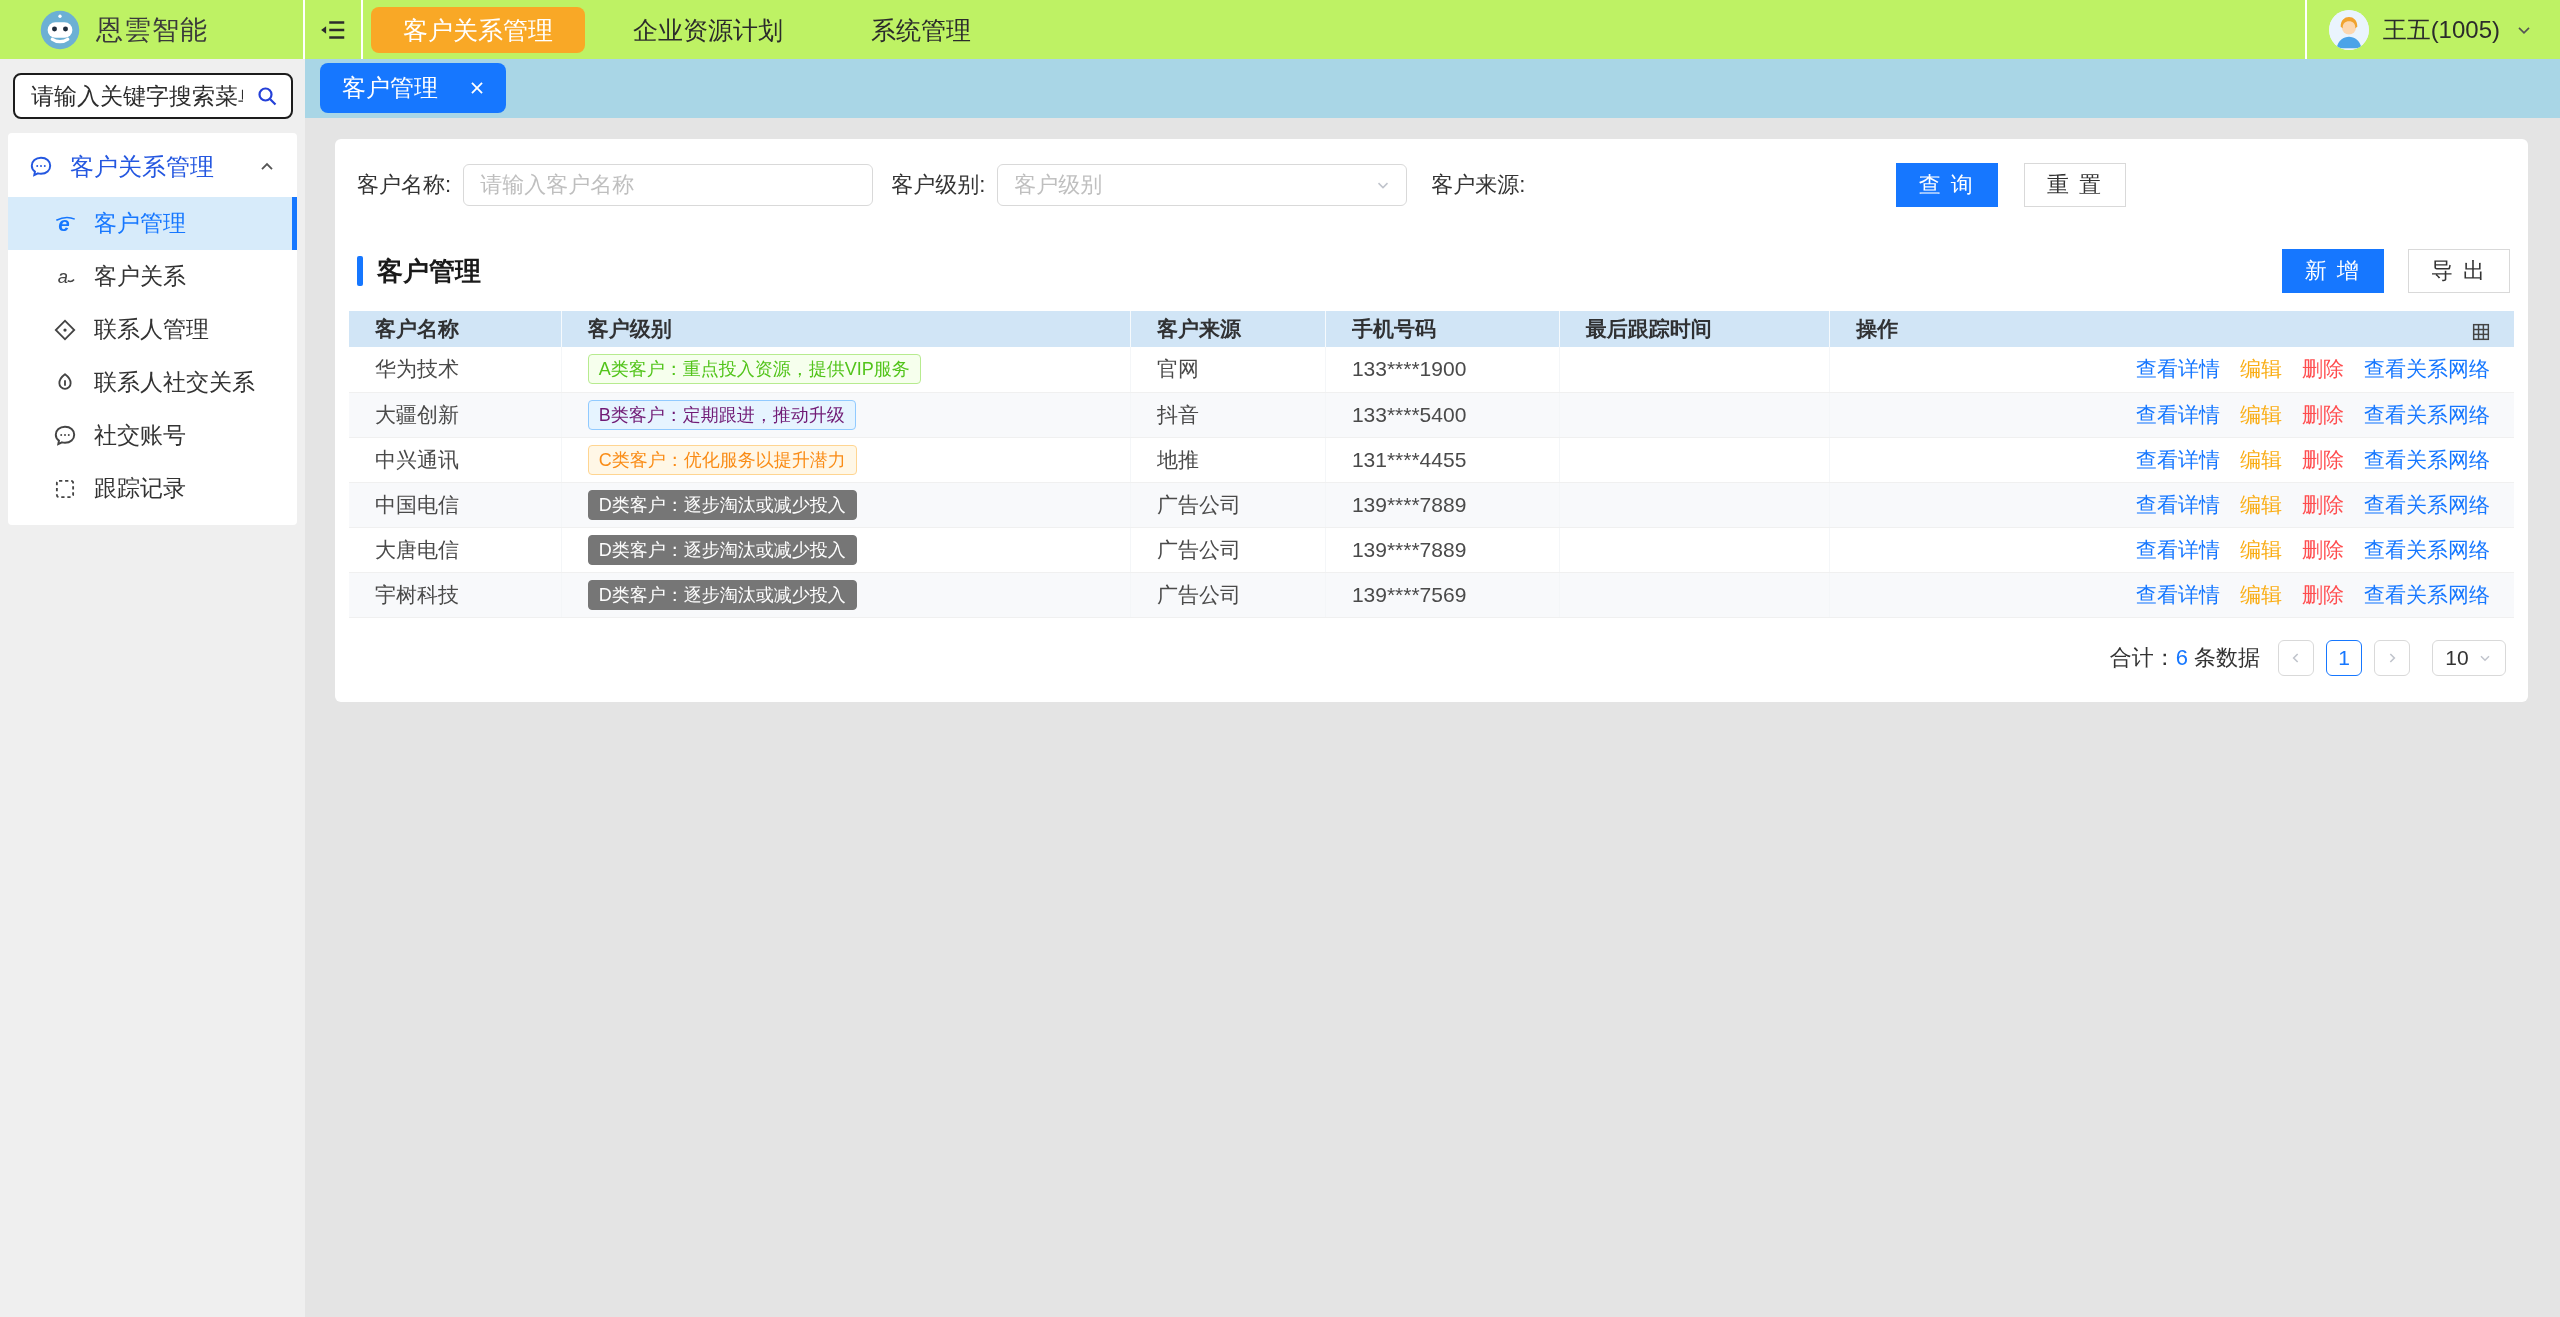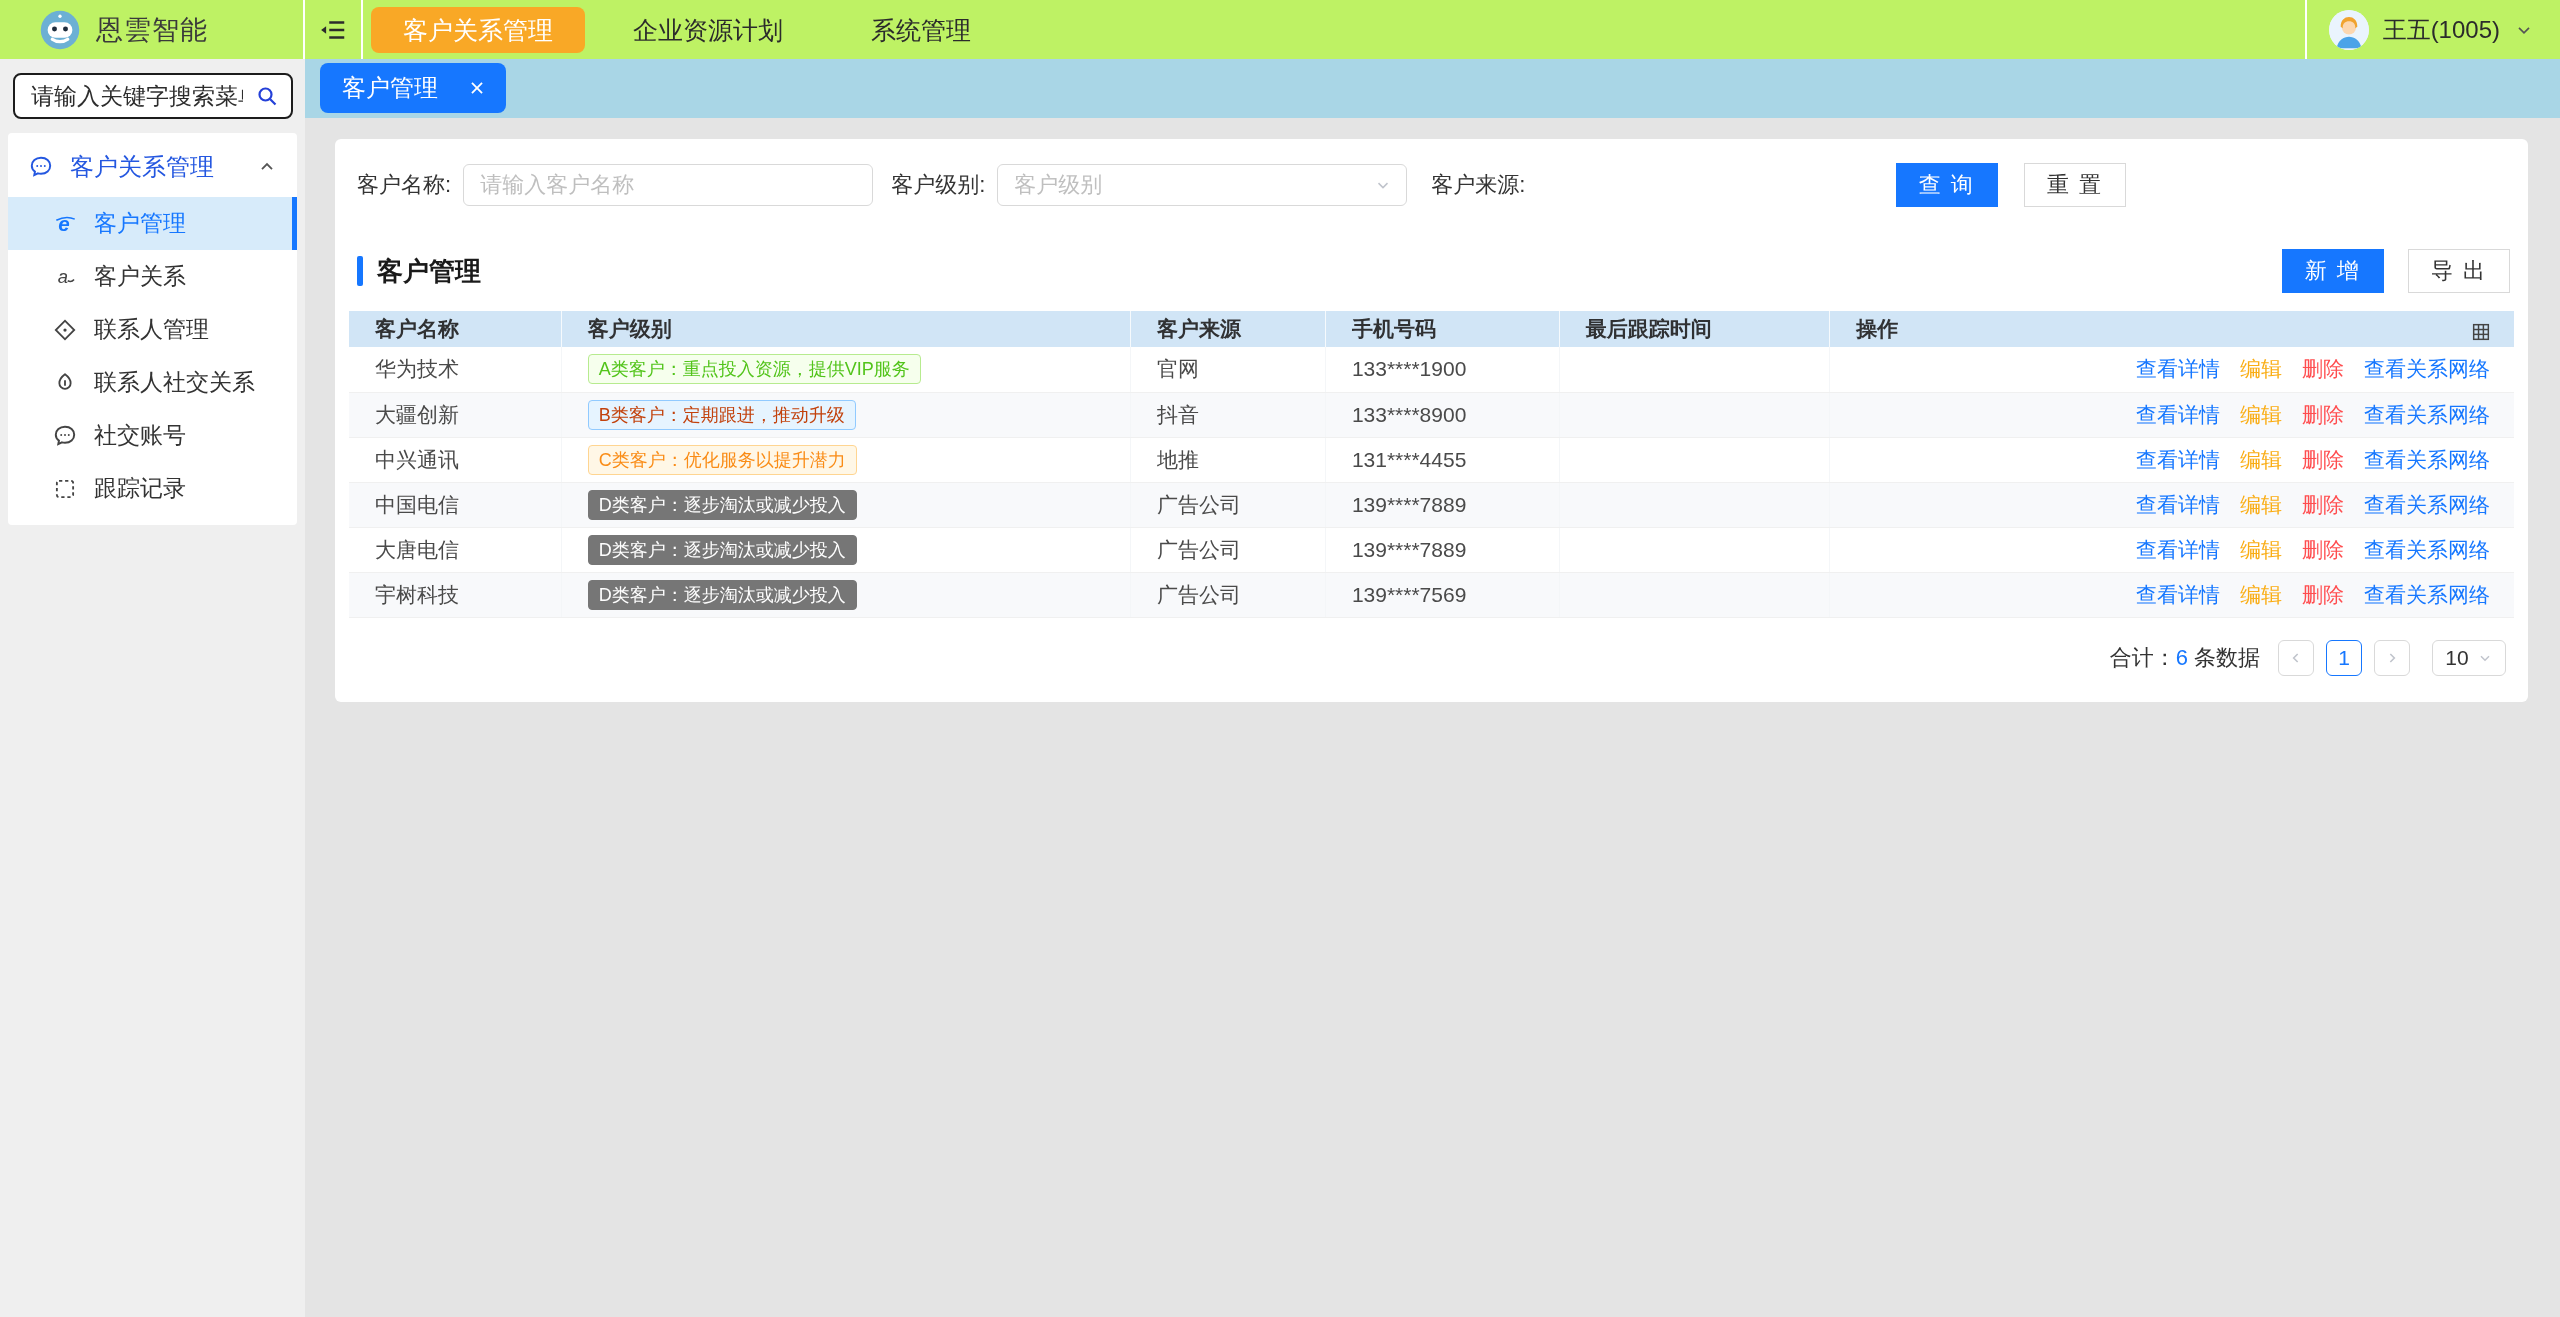--- a/index.html
+++ b/index.html
@@ -76,21 +76,21 @@
   table.grid { width: 100%; border-collapse: collapse; table-layout: fixed; margin-top: 18px; }
   table.grid th { background: #d1e5f6; height: 36px; text-align: left; font-size: 21px; color: #303133; font-weight: bold; padding-left: 26px; border-right: 1px solid rgba(255,255,255,.8); }
   table.grid th:last-child { border-right: none; }
   table.grid td { height: 45px; font-size: 21px; color: #4a4a4a; padding-left: 26px; border-bottom: 1px solid #f0f0f0; border-right: 1px solid #f4f6f8; }
   table.grid td:last-child, table.grid th.th-actions { border-right: none; }
   table.grid tr.row:nth-child(even) td { background: #f8f9fb; }
   .th-actions { position: relative; }
   .th-grid-icon { position: absolute; right: 22px; top: 10px; width: 22px; height: 22px; color: #444; cursor: pointer; }
   .tag { display: inline-block; font-size: 18px; line-height: 28px; padding: 0 10px; border-radius: 4px; border: 1px solid transparent; white-space: nowrap; }
   .tag-A { color: #52c41a; background: #f6ffed; border-color: #b7eb8f; }
-  .tag-B { color: #c2410c; background: #e6f4ff; border-color: #91caff; }
+  .tag-B { color: #701a75; background: #e6f4ff; border-color: #91caff; }
   .tag-C { color: #fa8c16; background: #fff7e6; border-color: #ffd591; }
   .tag-D { color: #fff; background: #767676; border-color: #767676; }
   .c-actions { text-align: right; padding-right: 24px !important; white-space: nowrap; }
   .act { margin-left: 20px; cursor: pointer; }
   .act-view, .act-net { color: #1677ff; }
   .act-edit { color: #faad14; }
   .act-del { color: #ff4d4f; }
 
   
   .pagination { display: flex; justify-content: flex-end; align-items: center; margin-top: 22px; gap: 12px; font-size: 22px; color: #333; padding-right: 8px; }
@@ -304,21 +304,21 @@
     <td><span class="tag tag-A">A类客户：重点投入资源，提供VIP服务</span></td>
     <td class="c-source">官网</td>
     <td class="c-phone">133****1900</td>
     <td class="c-track"></td>
     <td class="c-actions"><span class="act act-view">查看详情</span><span class="act act-edit">编辑</span><span class="act act-del">删除</span><span class="act act-net">查看关系网络</span></td>
   </tr>
                 <tr class="row">
     <td class="c-name">大疆创新</td>
     <td><span class="tag tag-B">B类客户：定期跟进，推动升级</span></td>
     <td class="c-source">抖音</td>
-    <td class="c-phone">133****8900</td>
+    <td class="c-phone">133****5400</td>
     <td class="c-track"></td>
     <td class="c-actions"><span class="act act-view">查看详情</span><span class="act act-edit">编辑</span><span class="act act-del">删除</span><span class="act act-net">查看关系网络</span></td>
   </tr>
                 <tr class="row">
     <td class="c-name">中兴通讯</td>
     <td><span class="tag tag-C">C类客户：优化服务以提升潜力</span></td>
     <td class="c-source">地推</td>
     <td class="c-phone">131****4455</td>
     <td class="c-track"></td>
     <td class="c-actions"><span class="act act-view">查看详情</span><span class="act act-edit">编辑</span><span class="act act-del">删除</span><span class="act act-net">查看关系网络</span></td>

